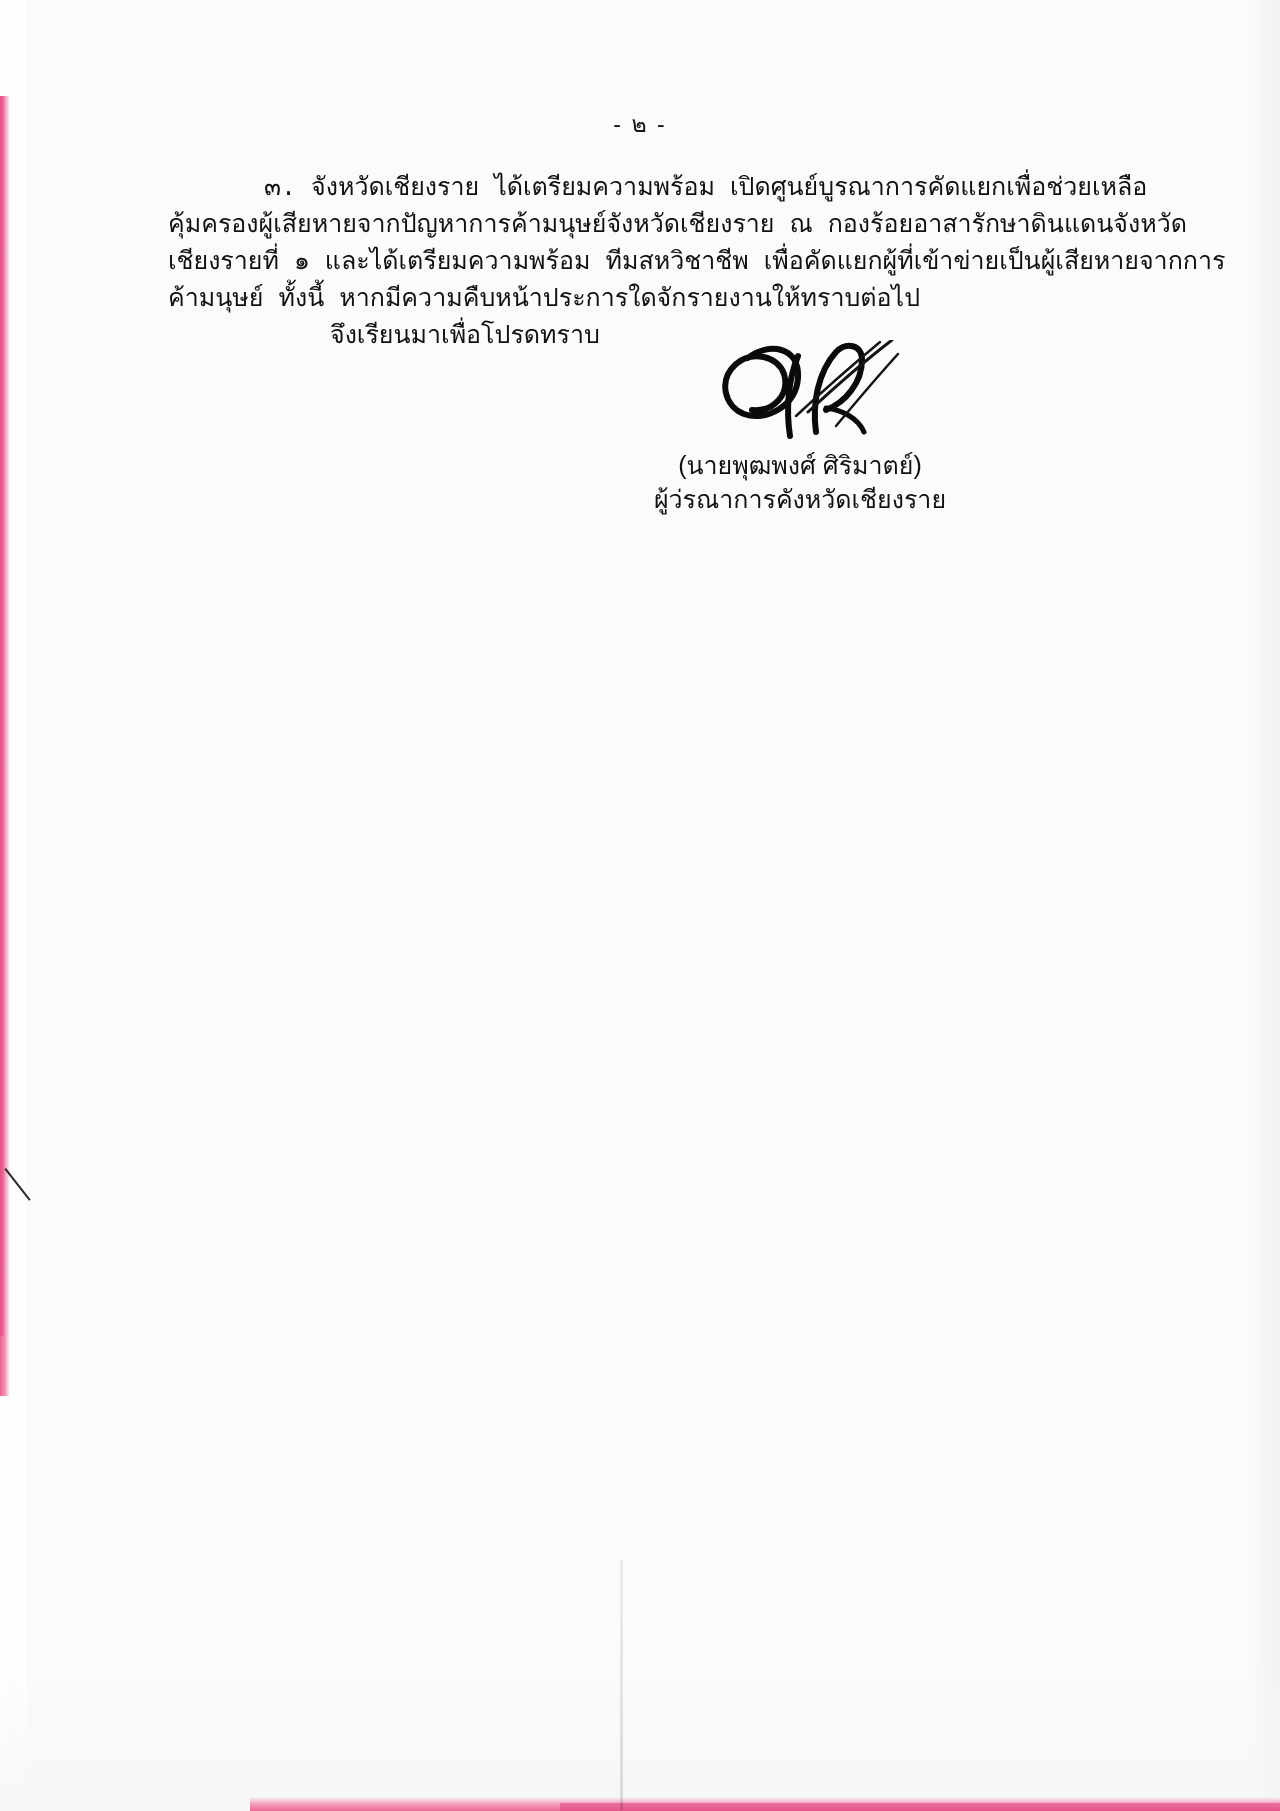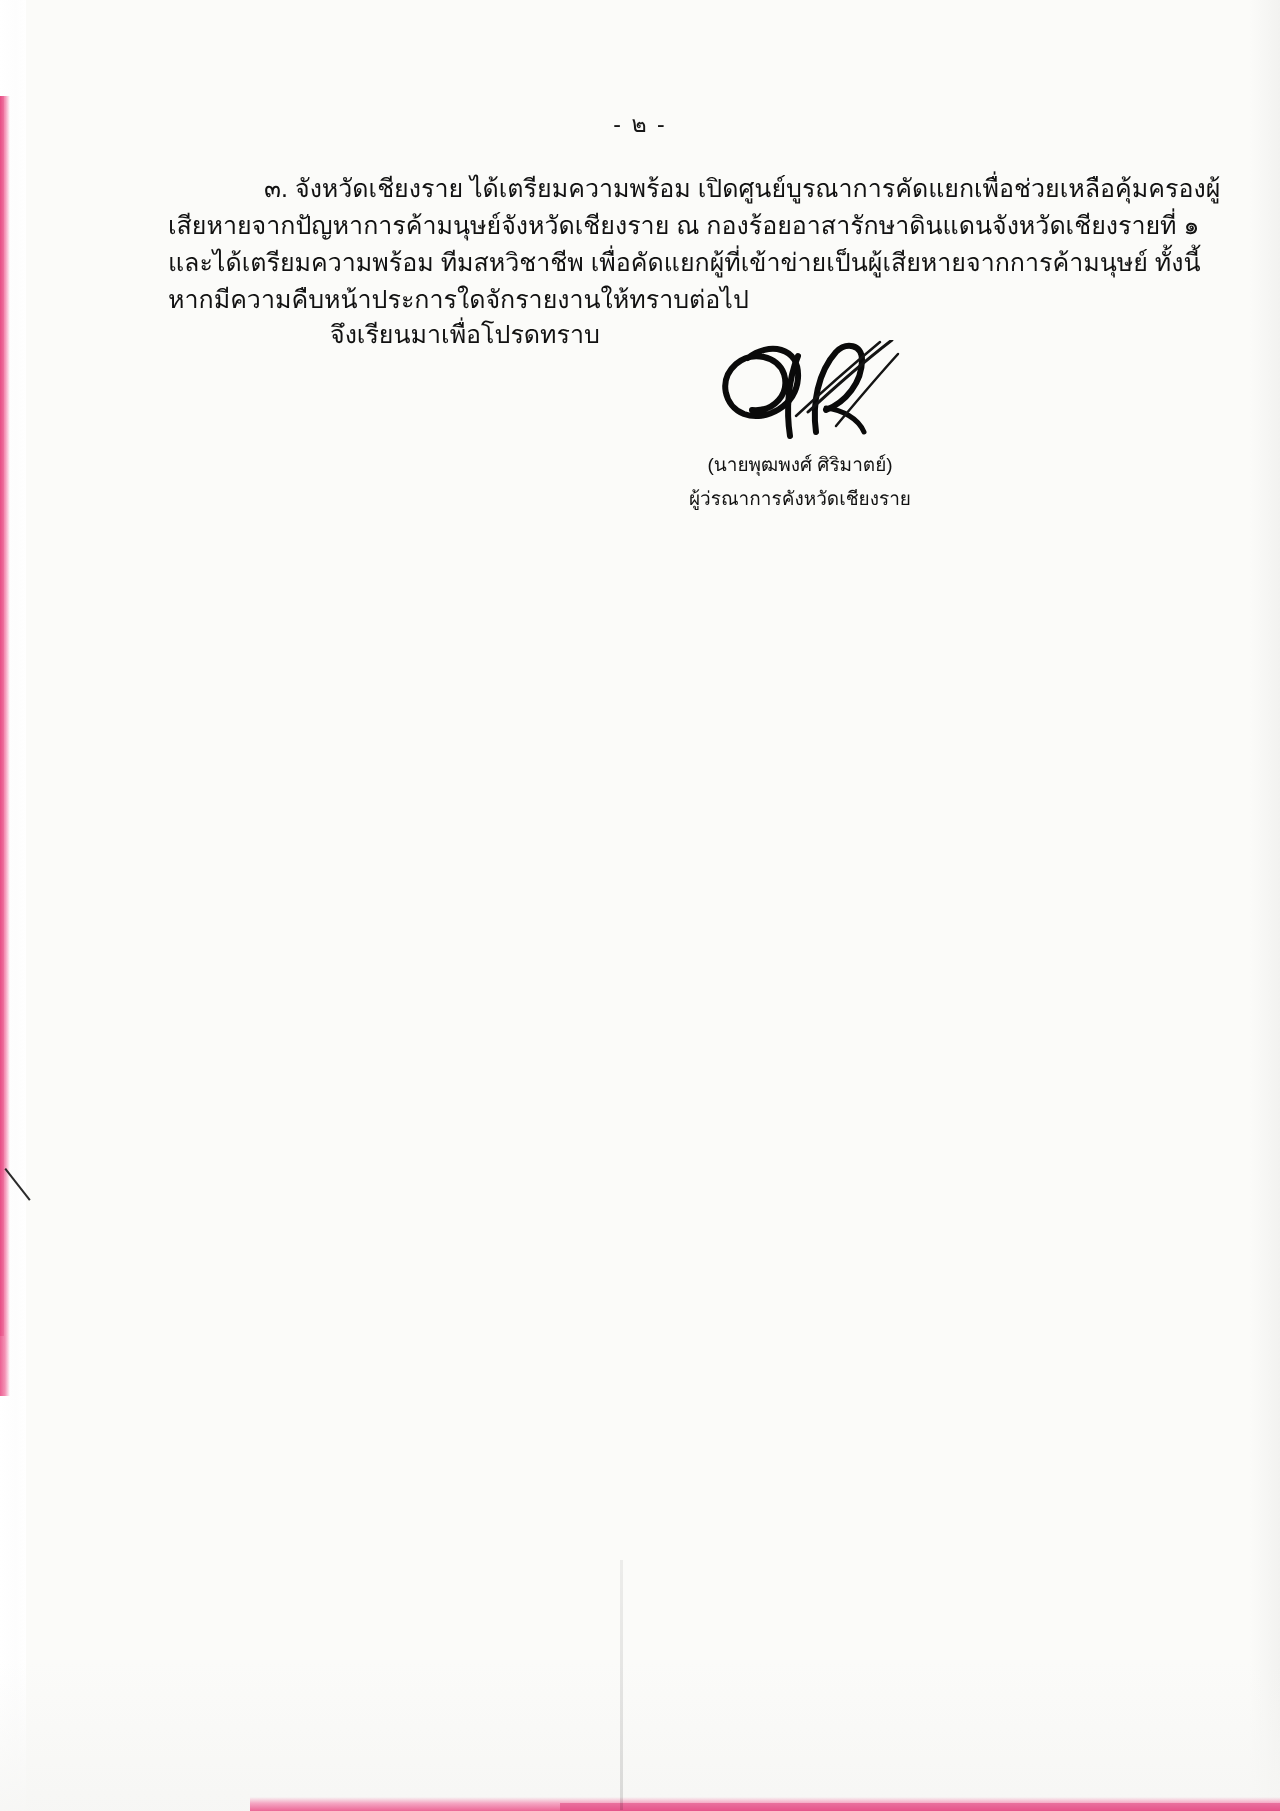--- a/index.html
+++ b/index.html
@@ -114,20 +114,21 @@
   }
   .body-block {
     position: absolute;
     left: 168px;
     top: 170px;
     width: 1060px;
     font-size: 25px;
     line-height: 37px;
     color: #111111;
     text-align: left;
+    font-family: Liberation Mono, monospace;
   }
   .body-block p {
     margin: 0;
   }
   .indent {
     display: inline-block;
     width: 96px;
   }
   .closing {
     position: absolute;
@@ -146,21 +147,21 @@
   }
   .signature-area svg {
     display: block;
   }
   .signer {
     position: absolute;
     left: 560px;
     top: 448px;
     width: 480px;
     text-align: center;
-    font-size: 19px;
+    font-size: 25px;
     line-height: 34px;
     color: #121212;
   }
 </style>
 </head>
 <body>
 
 <div class="page">
   <div class="scan-bg"></div>
   <div class="shade-left"></div>

